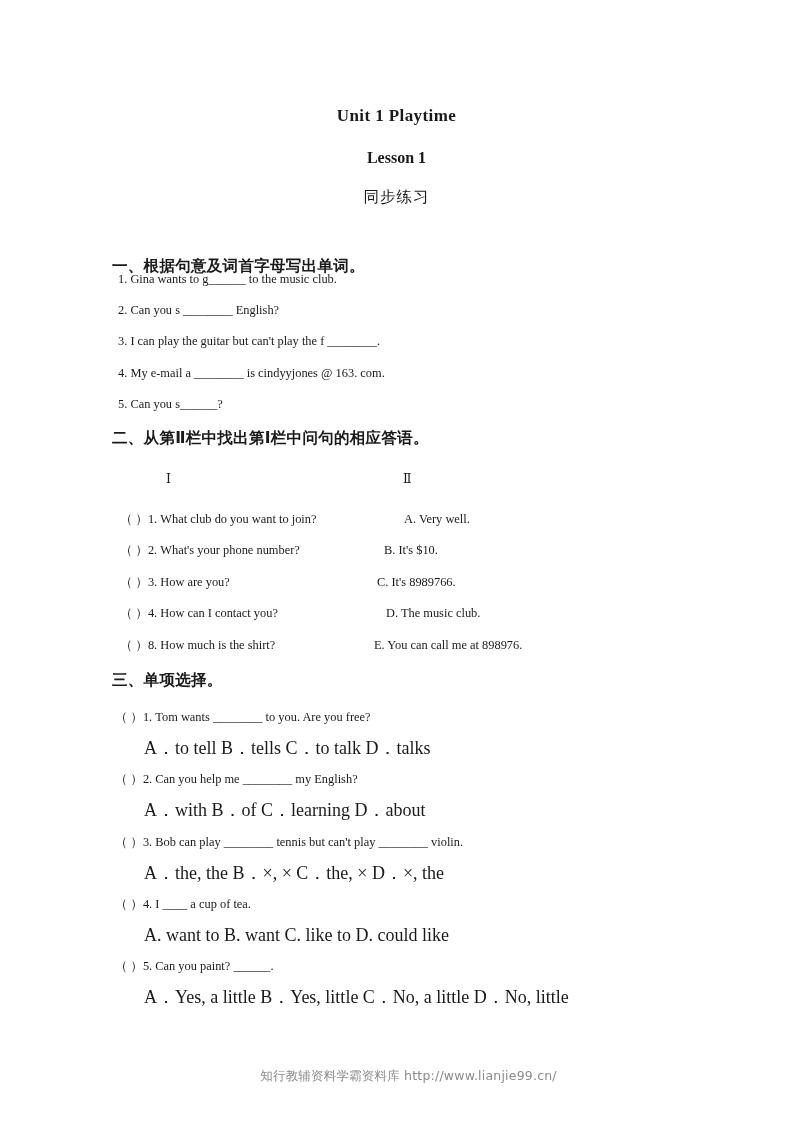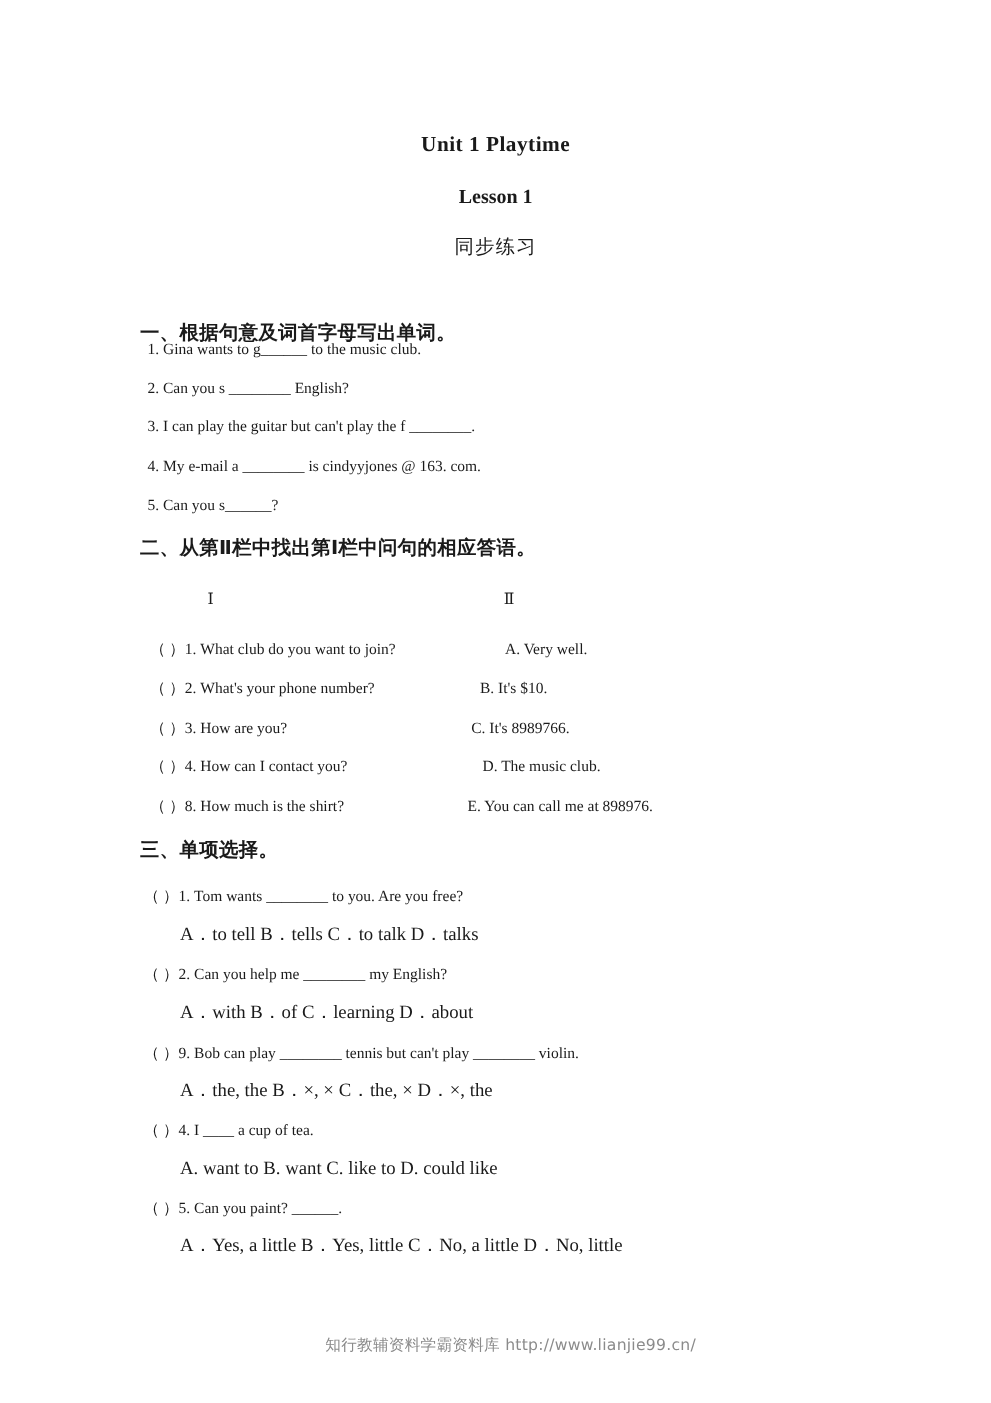--- a/index.html
+++ b/index.html
@@ -65,21 +65,21 @@
   }
 
   
   .line {
     position: absolute;
     font-size: 12.4px;
     line-height: 16px;
     white-space: nowrap;
   }
   .line.opt {
-    font-size: 15px;
+    font-size: 18px;
   }
 
   .col-head {
     position: absolute;
     font-size: 12.5px;
     line-height: 16px;
   }
 
   
   .footer {
@@ -133,21 +133,21 @@
   <div class="line" style="left:374px; top:637px;">E. You can call me at 898976.</div>
 
   <div class="section-heading" style="top:670px;text-align:center;">三、单项选择。</div>
 
   <div class="line" style="left:115px; top:709px;">（  ）1. Tom wants ________ to you. Are you free?</div>
   <div class="line opt" style="left:144px; top:740px;">A．to tell   B．tells   C．to talk   D．talks</div>
 
   <div class="line" style="left:115px; top:771px;">（  ）2. Can you help me ________ my English?</div>
   <div class="line opt" style="left:144px; top:802px;">A．with   B．of   C．learning   D．about</div>
 
-  <div class="line" style="left:115px; top:834px;">（  ）9. Bob can play ________ tennis but can't play ________ violin.</div>
+  <div class="line" style="left:115px; top:834px;">（  ）3. Bob can play ________ tennis but can't play ________ violin.</div>
   <div class="line opt" style="left:144px; top:865px;">A．the, the   B．×, ×   C．the, ×   D．×, the</div>
 
   <div class="line" style="left:115px; top:896px;">（  ）4. I ____ a cup of tea.</div>
   <div class="line opt" style="left:144px; top:927px;">A. want to   B. want   C. like to   D. could like</div>
 
   <div class="line" style="left:115px; top:958px;">（  ）5. Can you paint? ______.</div>
   <div class="line opt" style="left:144px; top:989px;">A．Yes, a little   B．Yes, little   C．No, a little   D．No, little</div>
 
   <div class="footer">知行教辅资料学霸资料库 http://www.lianjie99.cn/</div>
 

